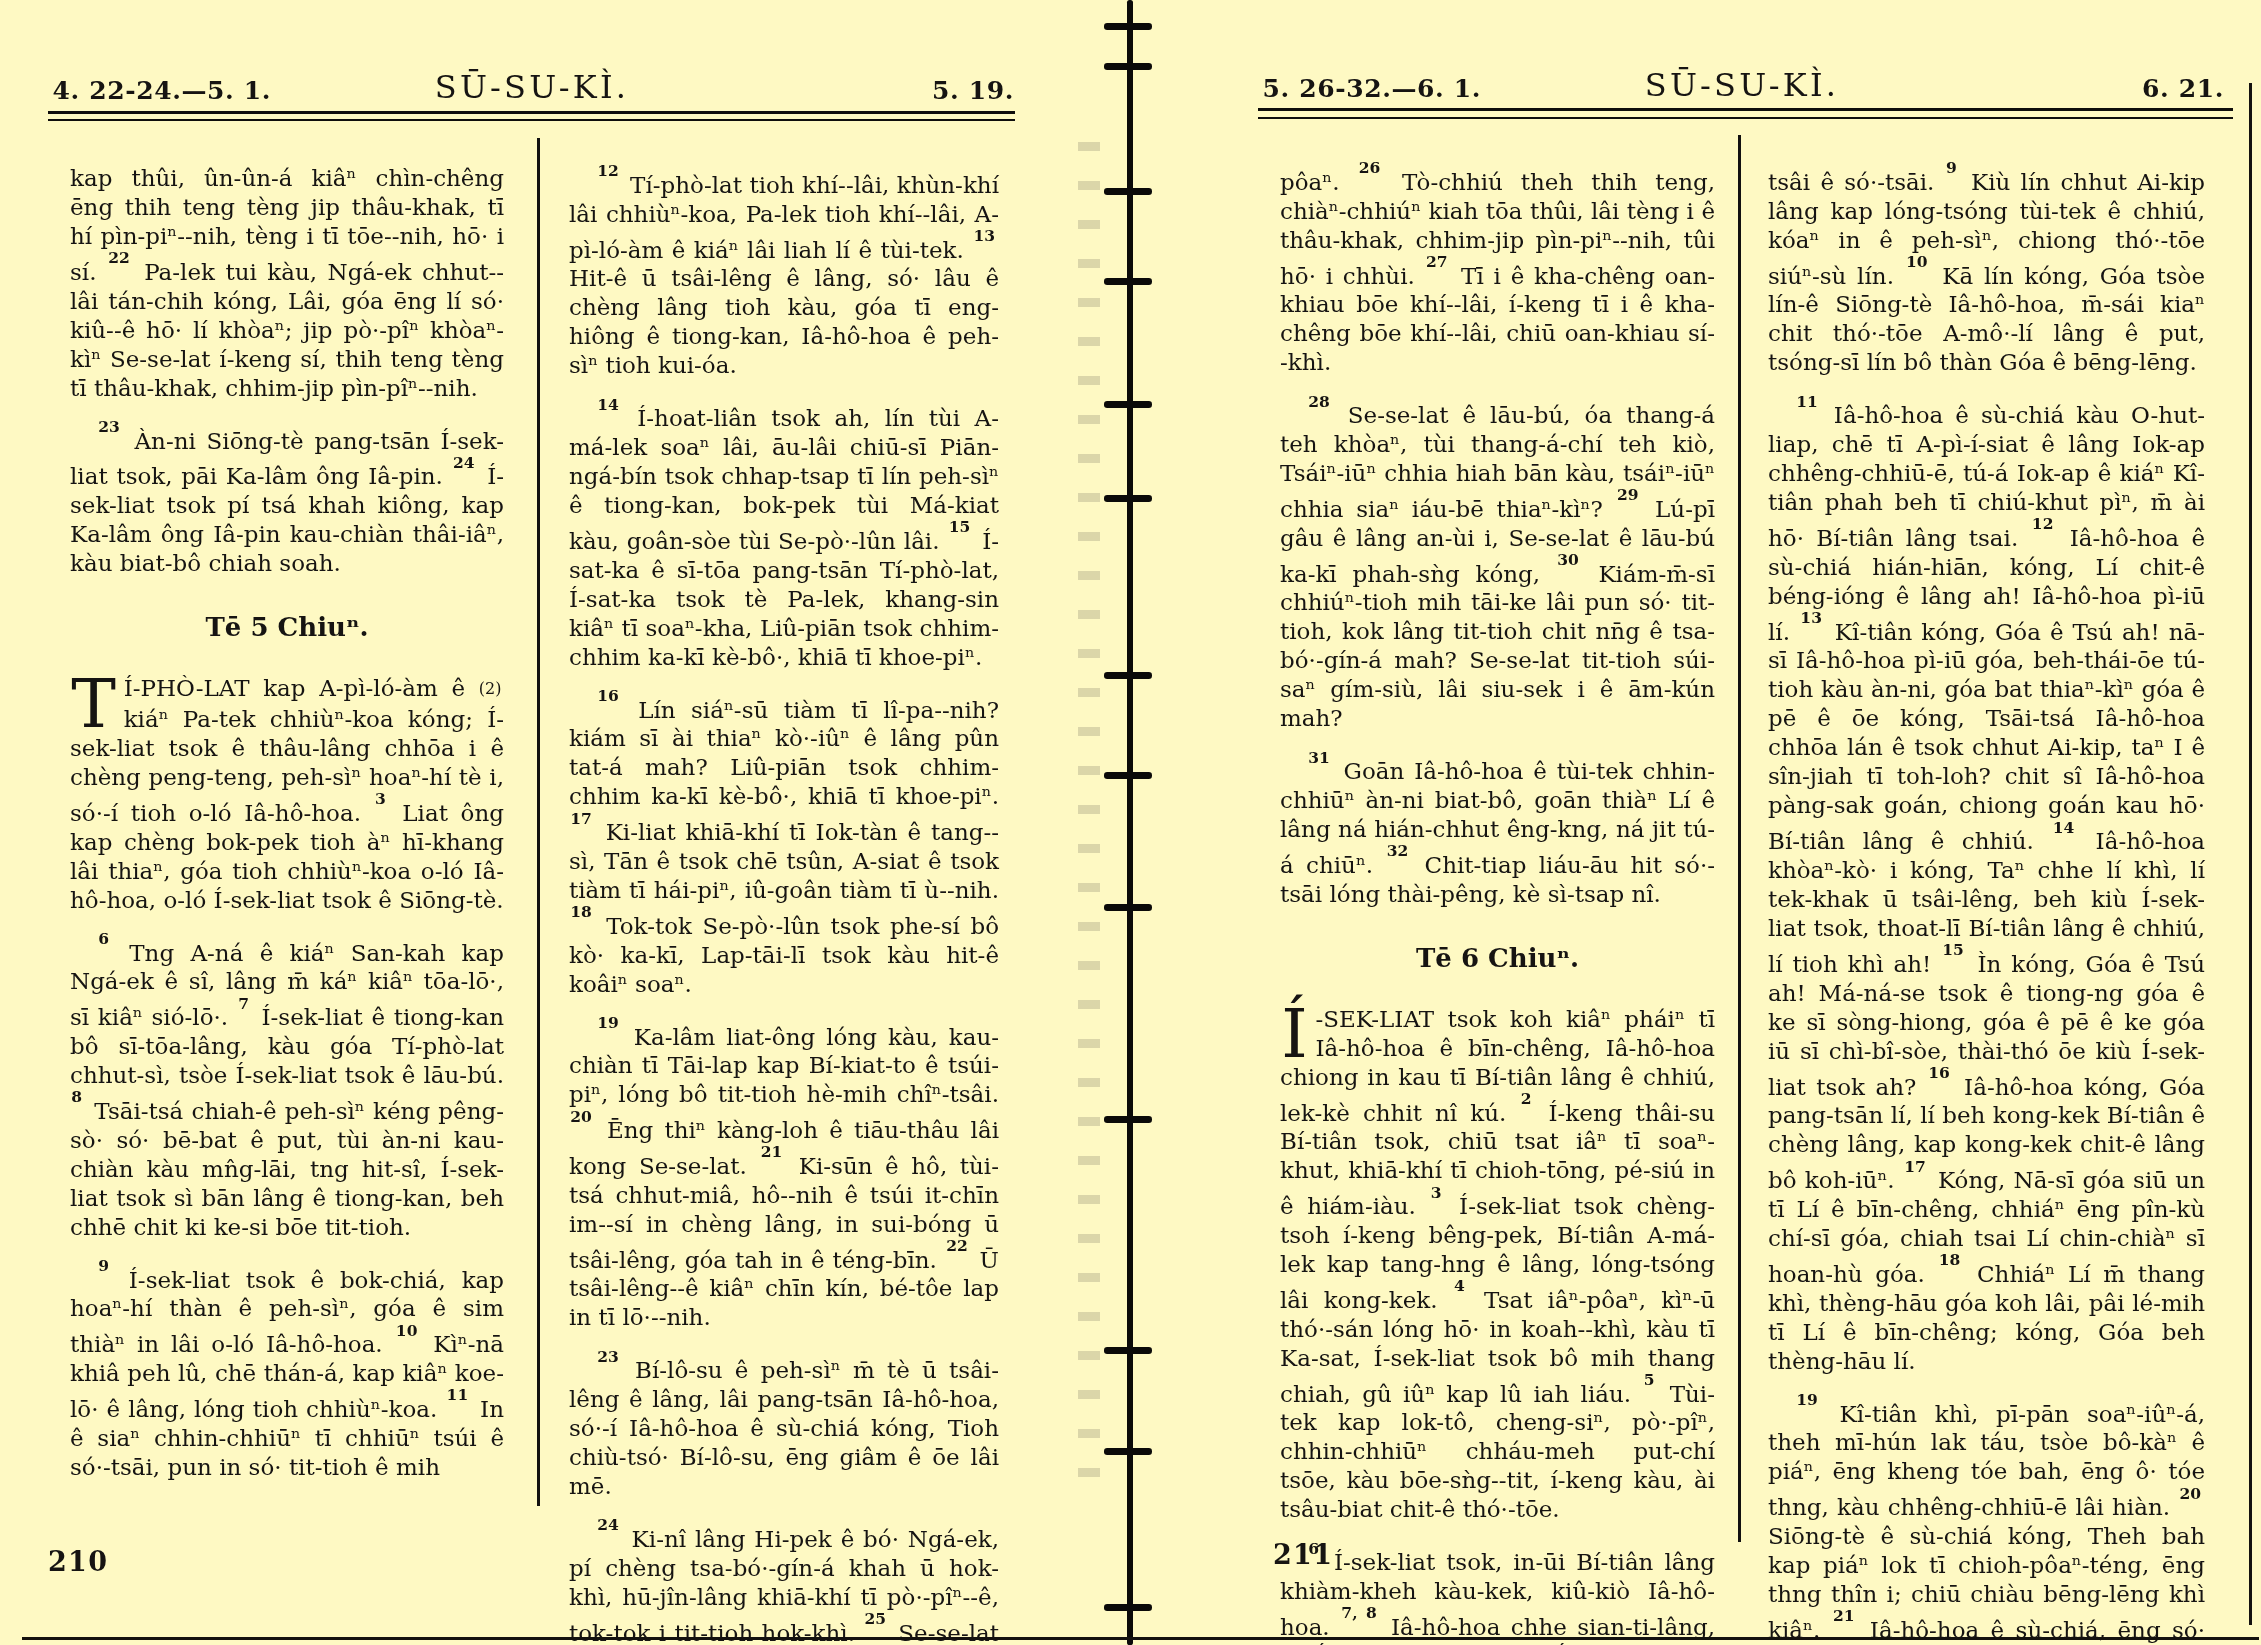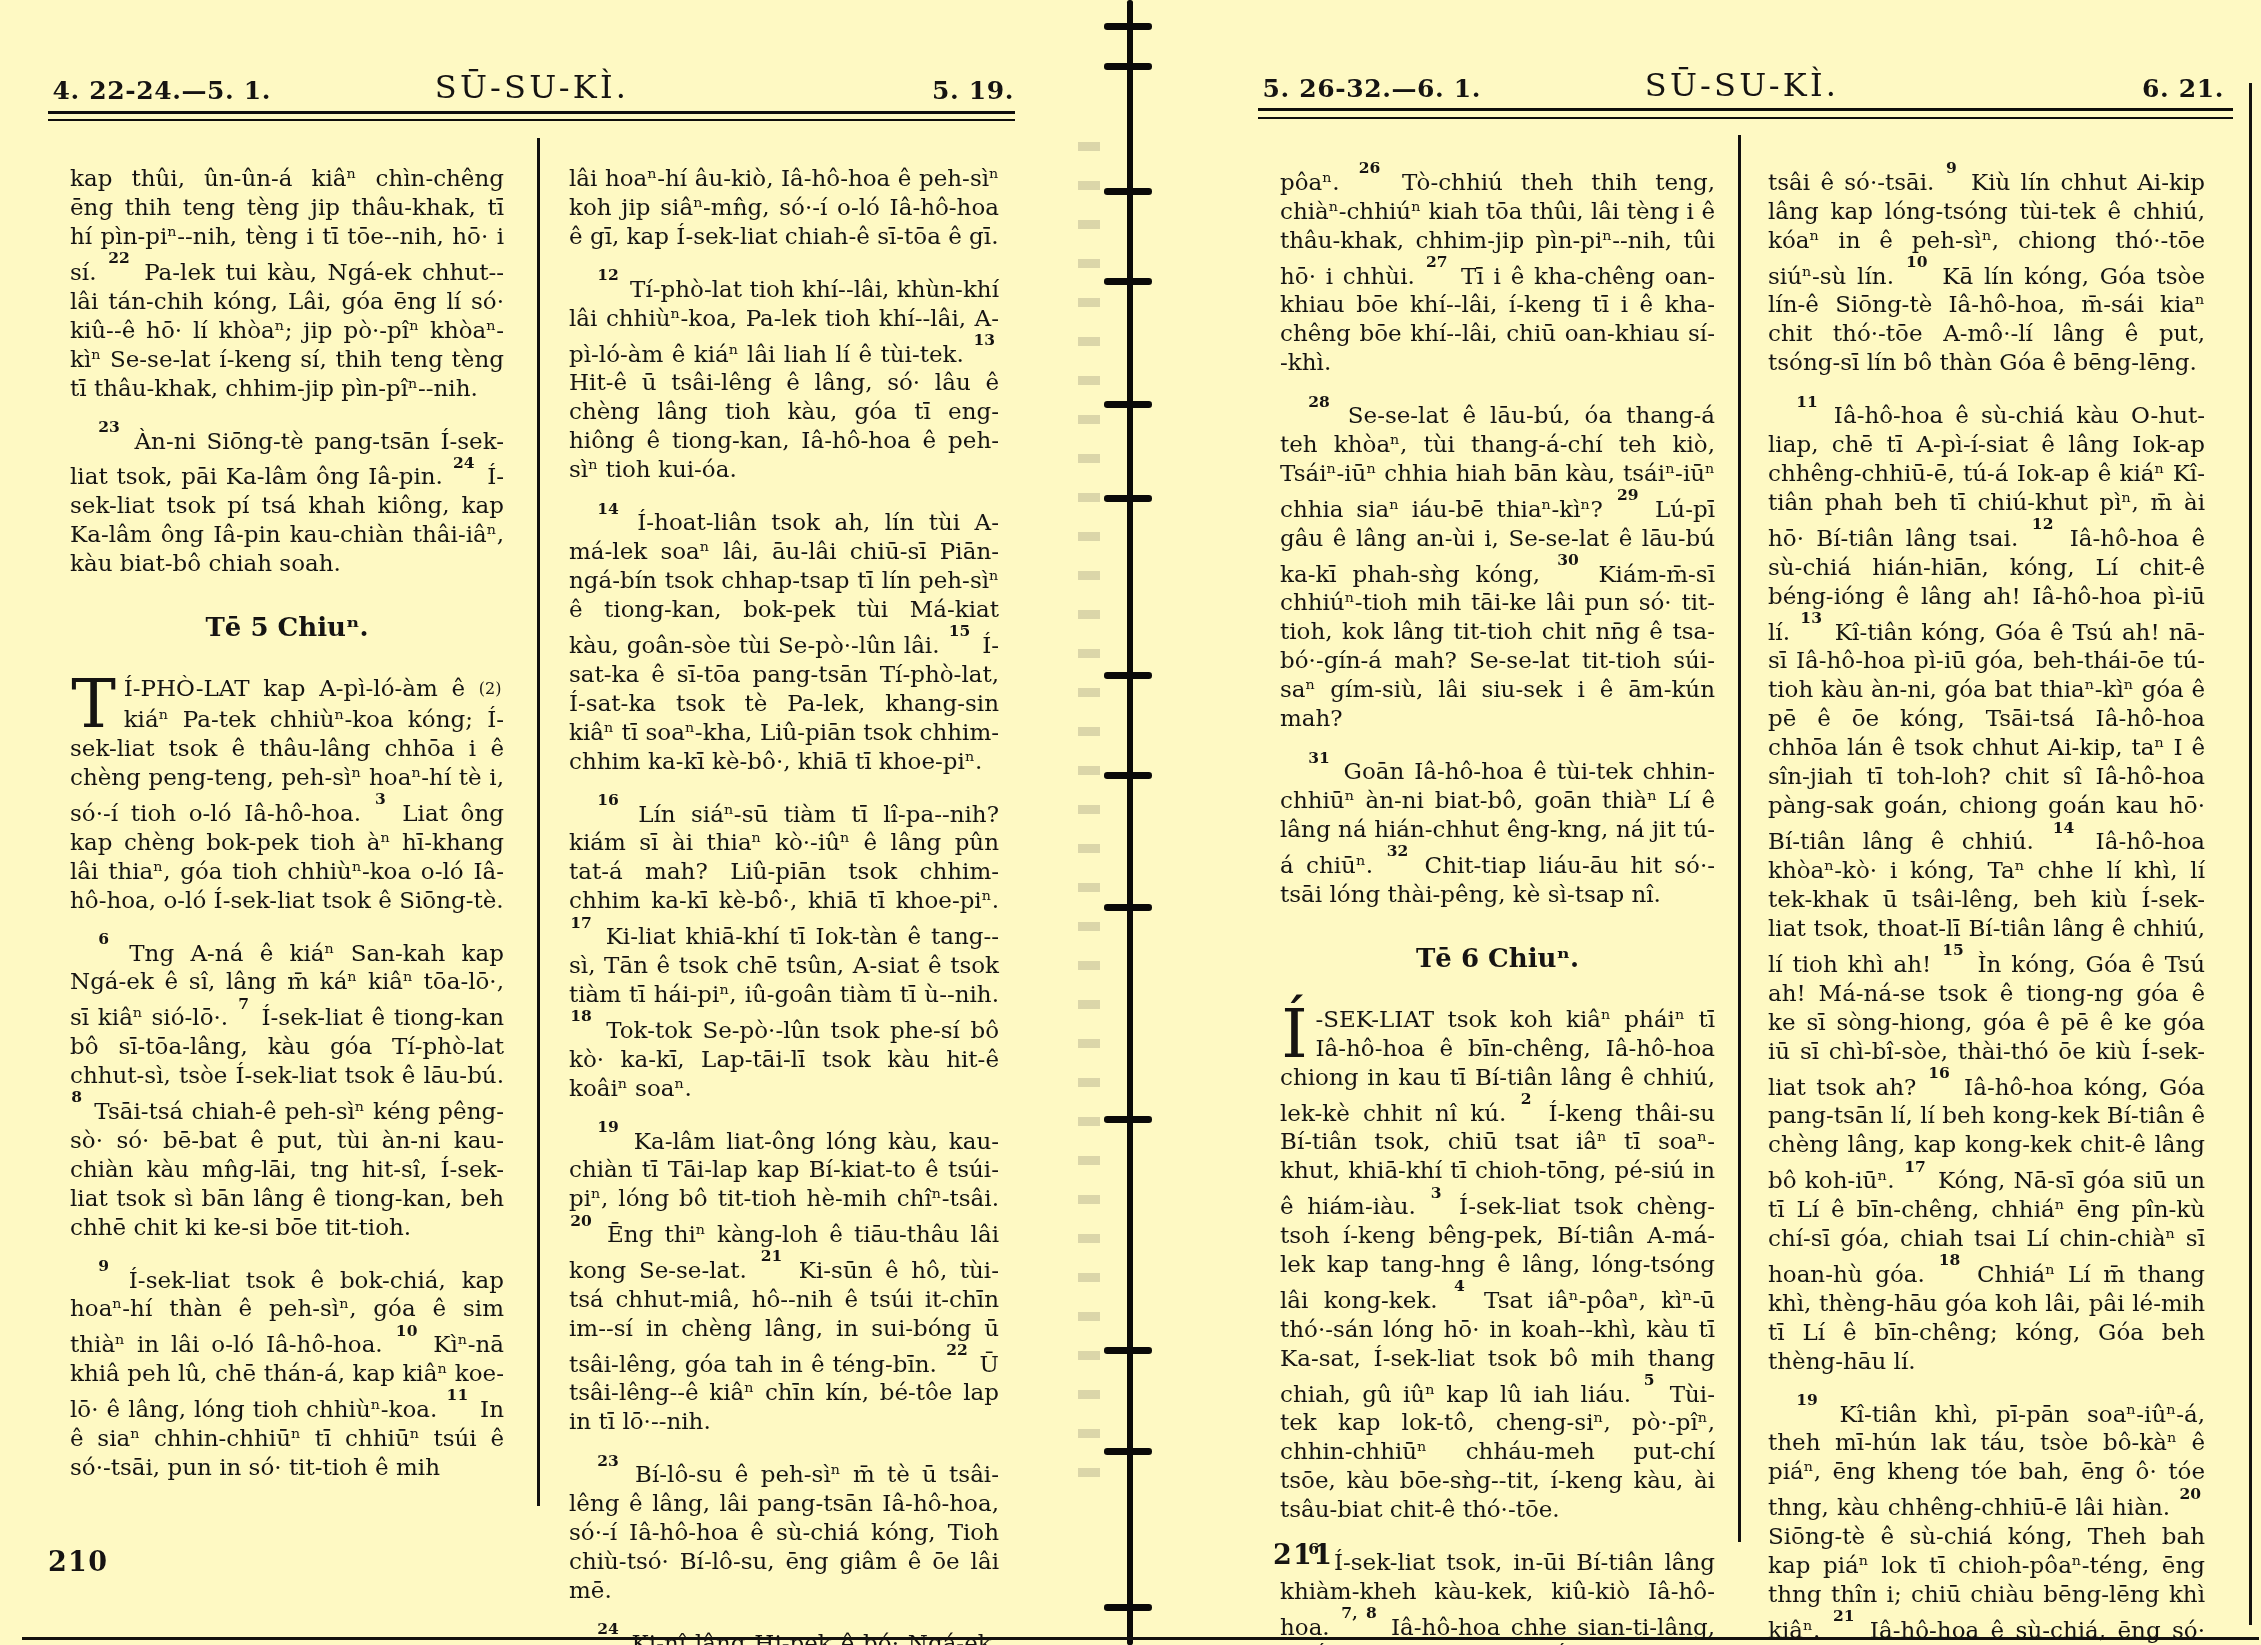--- a/index.html
+++ b/index.html
@@ -46,21 +46,20 @@
     <div class="col" style="left:53px;top:147px;width:468px;">
         <div class="para">kap thûi, ûn-ûn-á kiâⁿ chìn-chêng ēng thih teng tèng jip thâu-khak, tī hí pìn-piⁿ--nih, tèng i tī tōe--nih, hō· i sí. <sup class="vnum">22</sup> Pa-lek tui kàu, Ngá-ek chhut--lâi tán-chih kóng, Lâi, góa ēng lí só· kiû--ê hō· lí khòaⁿ; jip pò·-pîⁿ khòaⁿ-kìⁿ Se-se-lat í-keng sí, thih teng tèng tī thâu-khak, chhim-jip pìn-pîⁿ--nih.</div>
         <div class="para ind"><sup class="vnum">23</sup> Àn-ni Siōng-tè pang-tsān Í-sek-liat tsok, pāi Ka-lâm ông Iâ-pin. <sup class="vnum">24</sup> Í-sek-liat tsok pí tsá khah kiông, kap Ka-lâm ông Iâ-pin kau-chiàn thâi-iâⁿ, kàu biat-bô chiah soah.</div>
         <div class="chapter">Tē 5 Chiuⁿ.</div>
         <div class="para"><span class="dropcap">T</span>Í-PHÒ-LAT kap A-pì-ló-àm ê <span class="vref">(2)</span> kiáⁿ Pa-tek chhiùⁿ-koa kóng; Í-sek-liat tsok ê thâu-lâng chhōa i ê chèng peng-teng, peh-sìⁿ hoaⁿ-hí tè i, só·-í tioh o-ló Iâ-hô-hoa. <sup class="vnum">3</sup> Liat ông kap chèng bok-pek tioh àⁿ hī-khang lâi thiaⁿ, góa tioh chhiùⁿ-koa o-ló Iâ-hô-hoa, o-ló Í-sek-liat tsok ê Siōng-tè.</div>
         <div class="para ind"><sup class="vnum">6</sup> Tng A-ná ê kiáⁿ San-kah kap Ngá-ek ê sî, lâng m̄ káⁿ kiâⁿ tōa-lō·, sī kiâⁿ sió-lō·. <sup class="vnum">7</sup> Í-sek-liat ê tiong-kan bô sī-tōa-lâng, kàu góa Tí-phò-lat chhut-sì, tsòe Í-sek-liat tsok ê lāu-bú. <sup class="vnum">8</sup> Tsāi-tsá chiah-ê peh-sìⁿ kéng pêng-sò· só· bē-bat ê put, tùi àn-ni kau-chiàn kàu mn̂g-lāi, tng hit-sî, Í-sek-liat tsok sì bān lâng ê tiong-kan, beh chhē chit ki ke-si bōe tit-tioh.</div>
         <div class="para ind"><sup class="vnum">9</sup> Í-sek-liat tsok ê bok-chiá, kap hoaⁿ-hí thàn ê peh-sìⁿ, góa ê sim thiàⁿ in lâi o-ló Iâ-hô-hoa. <sup class="vnum">10</sup> Kìⁿ-nā khiâ peh lû, chē thán-á, kap kiâⁿ koe-lō· ê lâng, lóng tioh chhiùⁿ-koa. <sup class="vnum">11</sup> In ê siaⁿ chhin-chhiūⁿ tī chhiūⁿ tsúi ê só·-tsāi, pun in só· tit-tioh ê mih</div>
       </div>
     <div class="vdiv" style="left:537px;top:138px;height:1368px;"></div>
     <div class="col" style="left:552px;top:147px;width:464px;">
-        <div class="para">lâi hoaⁿ-hí âu-kiò, Iâ-hô-hoa ê peh-sìⁿ koh jip siâⁿ-mn̂g, só·-í o-ló Iâ-hô-hoa ê gī, kap Í-sek-liat chiah-ê sī-tōa ê gī.</div>
         <div class="para ind"><sup class="vnum">12</sup> Tí-phò-lat tioh khí--lâi, khùn-khí lâi chhiùⁿ-koa, Pa-lek tioh khí--lâi, A-pì-ló-àm ê kiáⁿ lâi liah lí ê tùi-tek. <sup class="vnum">13</sup> Hit-ê ū tsâi-lêng ê lâng, só· lâu ê chèng lâng tioh kàu, góa tī eng-hiông ê tiong-kan, Iâ-hô-hoa ê peh-sìⁿ tioh kui-óa.</div>
         <div class="para ind"><sup class="vnum">14</sup> Í-hoat-liân tsok ah, lín tùi A-má-lek soaⁿ lâi, āu-lâi chiū-sī Piān-ngá-bín tsok chhap-tsap tī lín peh-sìⁿ ê tiong-kan, bok-pek tùi Má-kiat kàu, goân-sòe tùi Se-pò·-lûn lâi. <sup class="vnum">15</sup> Í-sat-ka ê sī-tōa pang-tsān Tí-phò-lat, Í-sat-ka tsok tè Pa-lek, khang-sin kiâⁿ tī soaⁿ-kha, Liû-piān tsok chhim-chhim ka-kī kè-bô·, khiā tī khoe-piⁿ.</div>
         <div class="para ind"><sup class="vnum">16</sup> Lín siáⁿ-sū tiàm tī lî-pa--nih? kiám sī ài thiaⁿ kò·-iûⁿ ê lâng pûn tat-á mah? Liû-piān tsok chhim-chhim ka-kī kè-bô·, khiā tī khoe-piⁿ. <sup class="vnum">17</sup> Ki-liat khiā-khí tī Iok-tàn ê tang--sì, Tān ê tsok chē tsûn, A-siat ê tsok tiàm tī hái-piⁿ, iû-goân tiàm tī ù--nih. <sup class="vnum">18</sup> Tok-tok Se-pò·-lûn tsok phe-sí bô kò· ka-kī, Lap-tāi-lī tsok kàu hit-ê koâiⁿ soaⁿ.</div>
         <div class="para ind"><sup class="vnum">19</sup> Ka-lâm liat-ông lóng kàu, kau-chiàn tī Tāi-lap kap Bí-kiat-to ê tsúi-piⁿ, lóng bô tit-tioh hè-mih chîⁿ-tsâi. <sup class="vnum">20</sup> Ēng thiⁿ kàng-loh ê tiāu-thâu lâi kong Se-se-lat. <sup class="vnum">21</sup> Ki-sūn ê hô, tùi-tsá chhut-miâ, hô--nih ê tsúi it-chīn im--sí in chèng lâng, in sui-bóng ū tsâi-lêng, góa tah in ê téng-bīn. <sup class="vnum">22</sup> Ū tsâi-lêng--ê kiâⁿ chīn kín, bé-tôe lap in tī lō·--nih.</div>
         <div class="para ind"><sup class="vnum">23</sup> Bí-lô-su ê peh-sìⁿ m̄ tè ū tsâi-lêng ê lâng, lâi pang-tsān Iâ-hô-hoa, só·-í Iâ-hô-hoa ê sù-chiá kóng, Tioh chiù-tsó· Bí-lô-su, ēng giâm ê ōe lâi mē.</div>
         <div class="para ind"><sup class="vnum">24</sup> Ki-nî lâng Hi-pek ê bó· Ngá-ek, pí chèng tsa-bó·-gín-á khah ū hok-khì, hū-jîn-lâng khiā-khí tī pò·-pîⁿ--ê, tok-tok i tit-tioh hok-khì. <sup class="vnum">25</sup> Se-se-lat thó tsúi, i ēng ni hō· i, ēng gû-ni-iû hō· i, tóe tī sī-tōa-lâng ê</div>
       </div>
 
     <div class="page-num" style="left:48px;top:1546px;width:967px;">210</div>
   </div>

